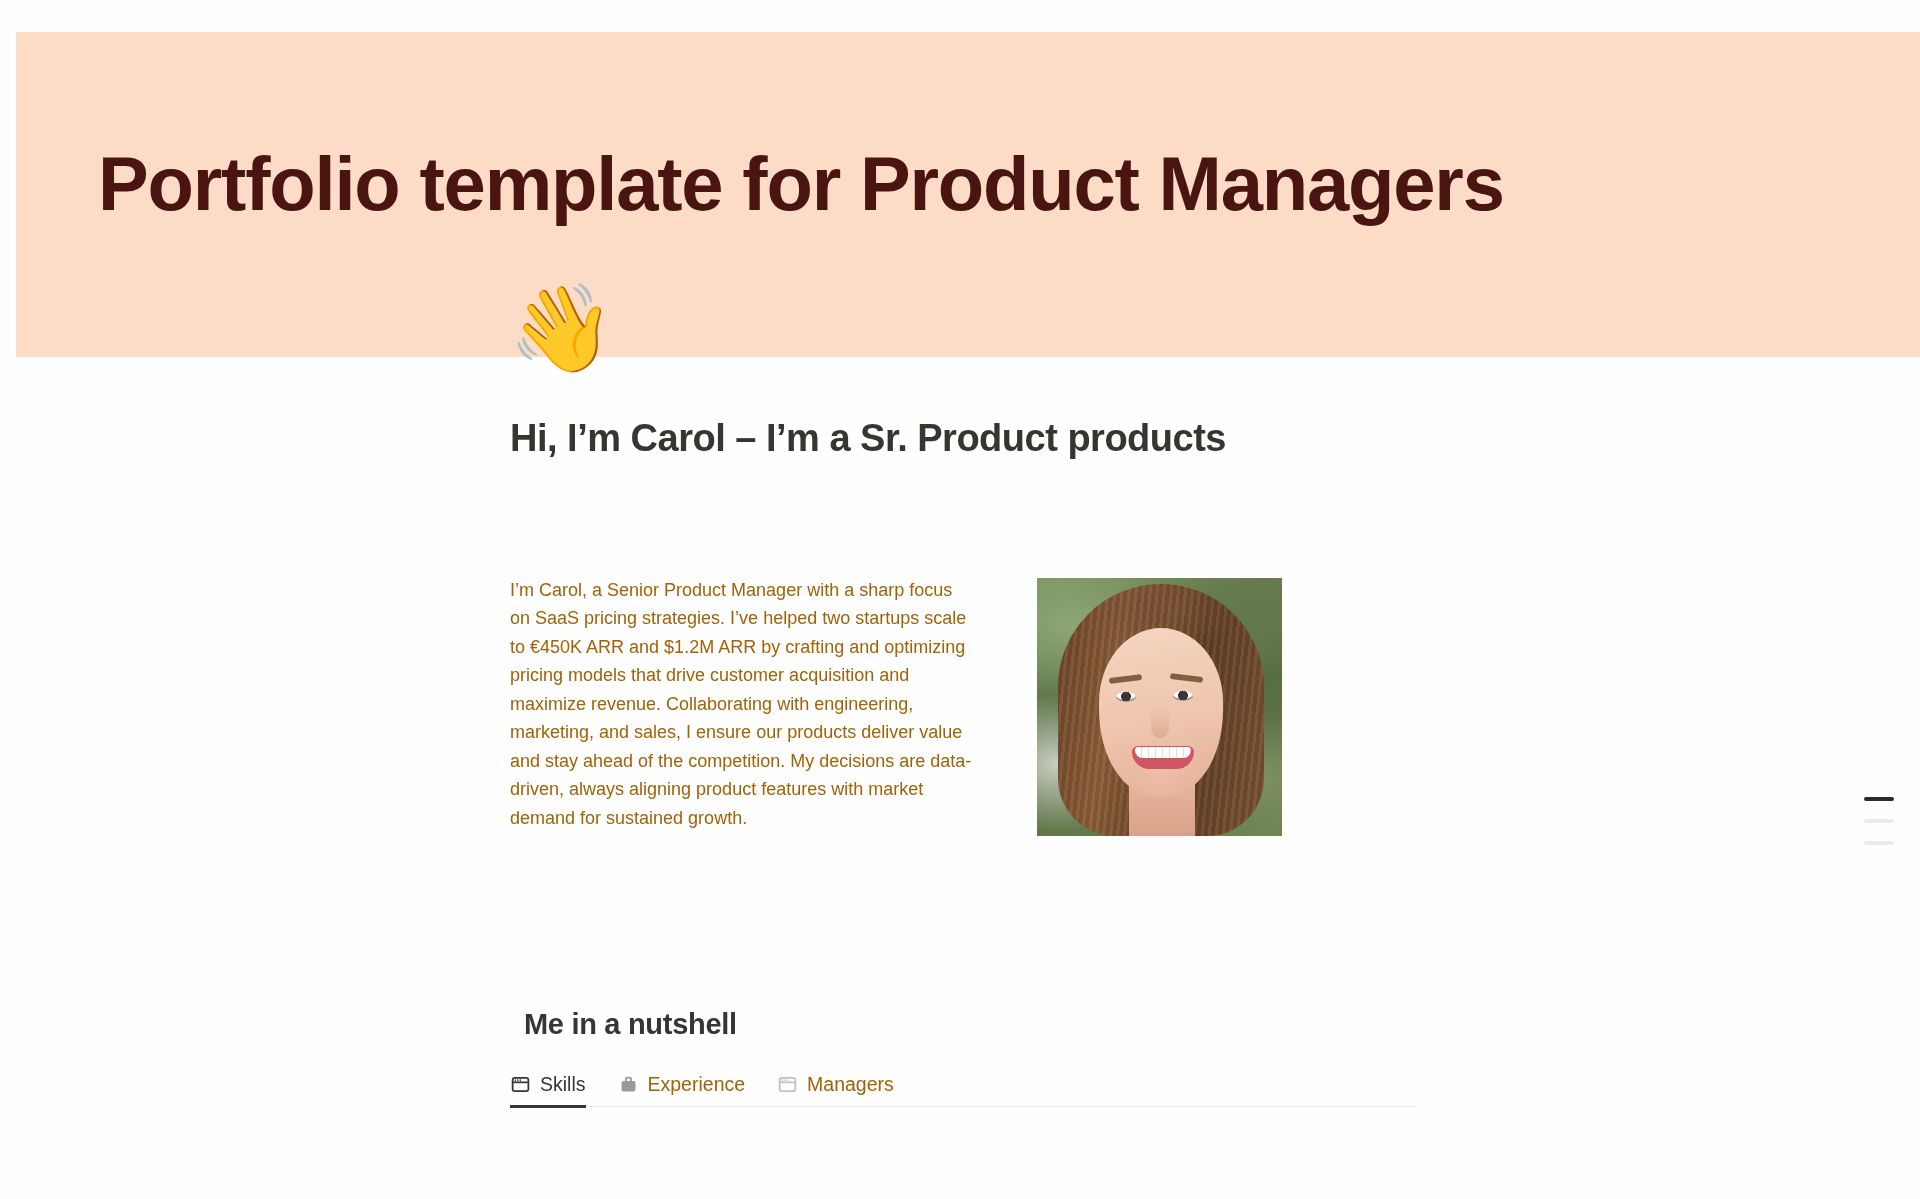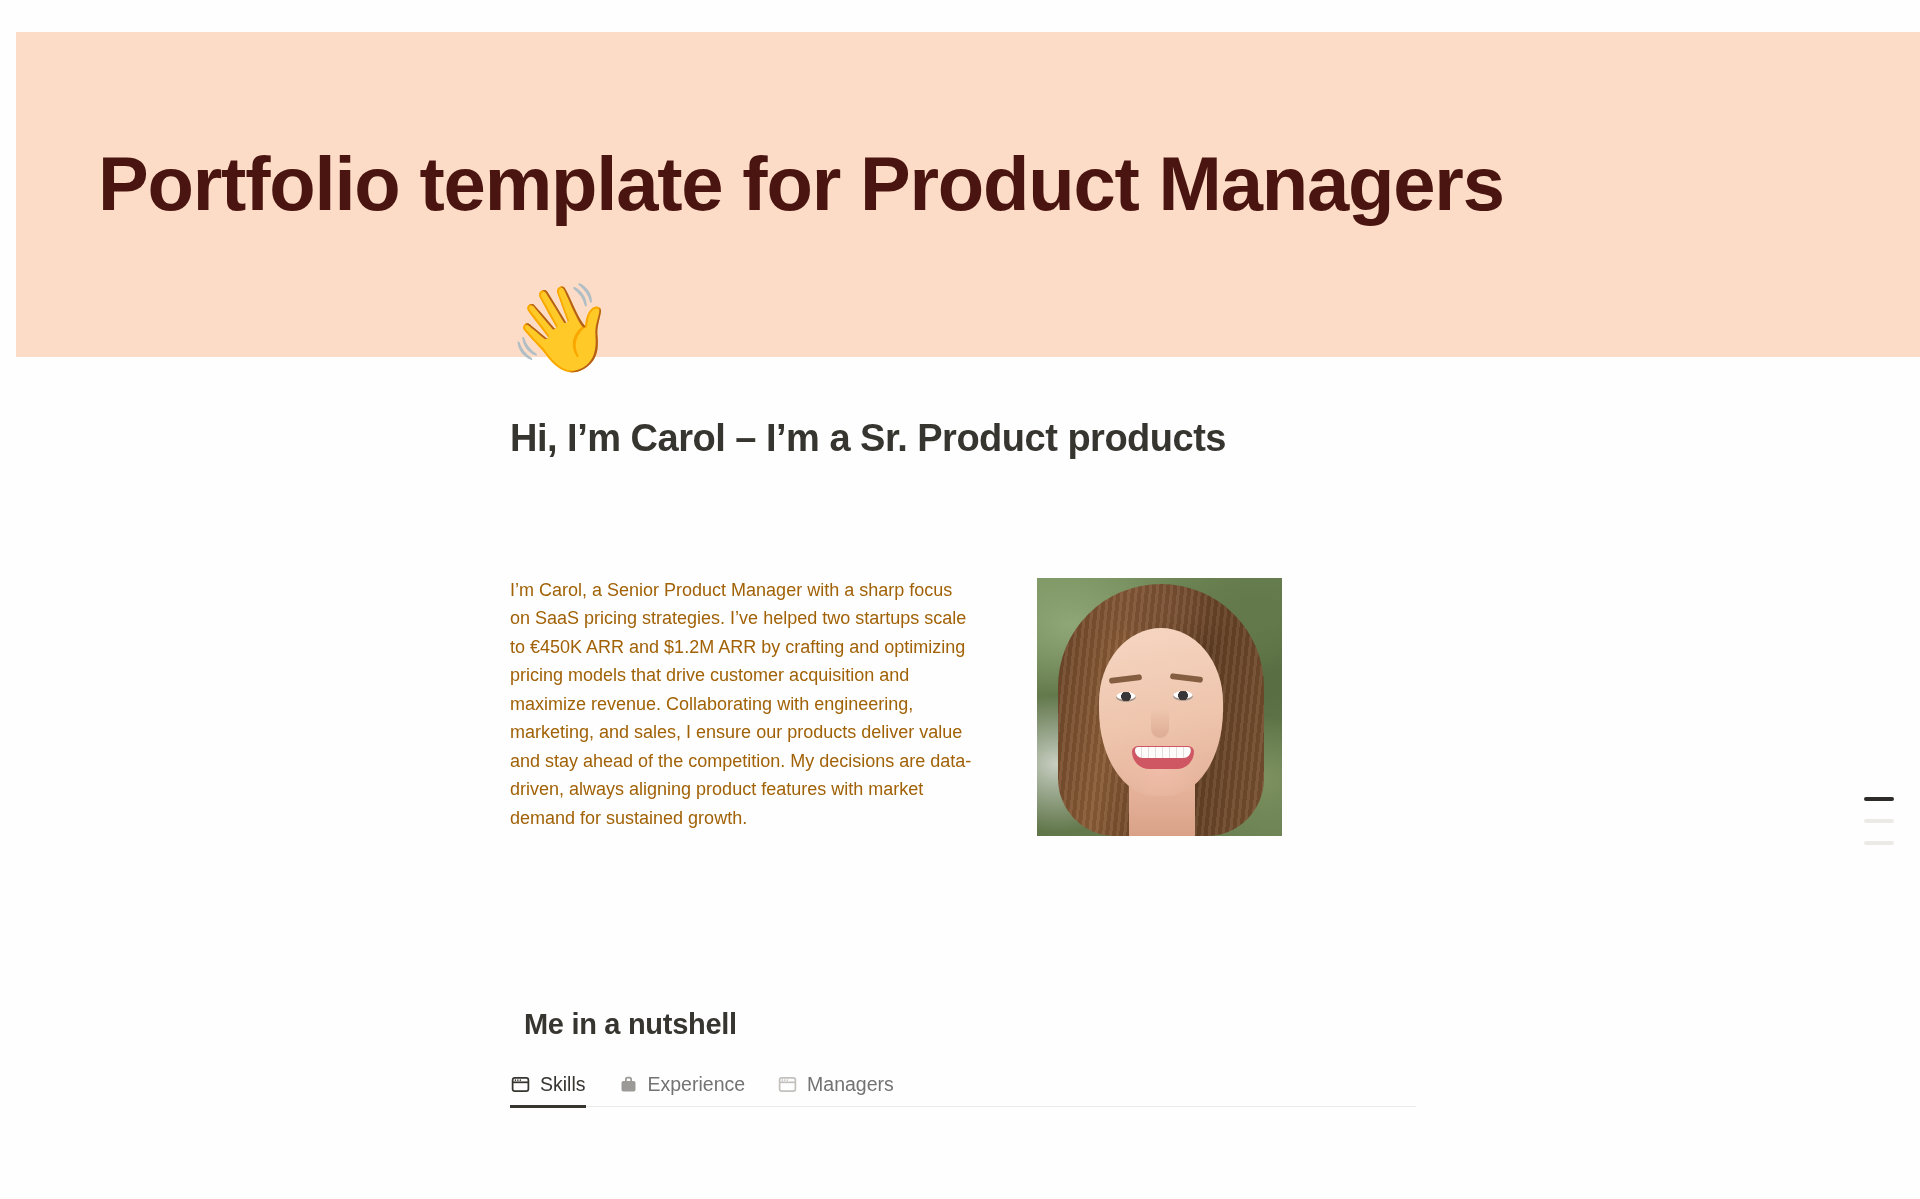--- a/index.html
+++ b/index.html
@@ -202,21 +202,21 @@
     align-items: flex-end;
     gap: 4px;
   }
   .tab {
     display: flex;
     align-items: center;
     gap: 9px;
     padding: 0 14px 10px 0;
     margin-right: 14px;
     font-size: 19.5px;
-    color: #737373;
+    color: #a16207;
     cursor: pointer;
     position: relative;
   }
   .tab:first-child { padding-left: 0; }
   .tab.active { color: #37352f; font-weight: 400; }
   .tab.active::after {
     content: "";
     position: absolute;
     left: 0; right: 14px; bottom: -1.5px;
     height: 3px;

